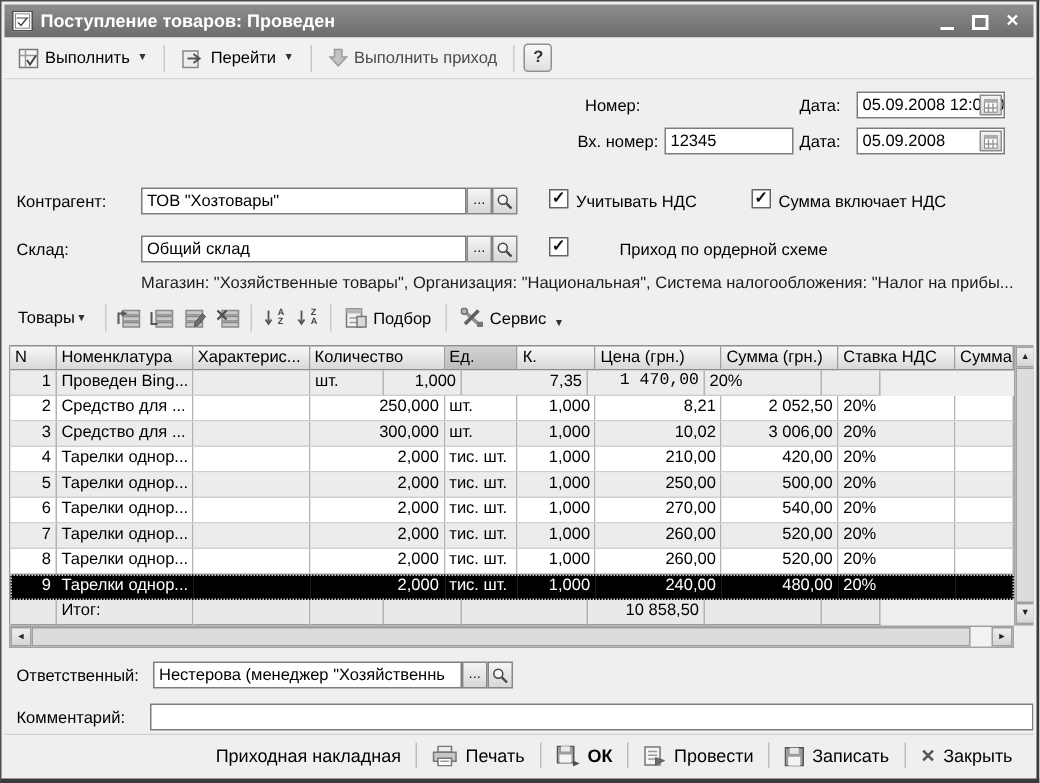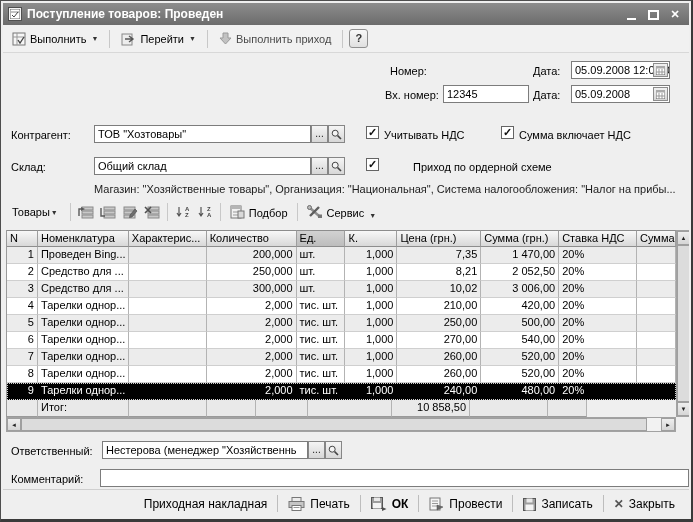--- a/index.html
+++ b/index.html
@@ -285,25 +285,24 @@
           <div class="tcell" style="width: 52px;">К.</div>
           <div class="tcell" style="width: 84px;">Цена (грн.)</div>
           <div class="tcell" style="width: 78px;">Сумма (грн.)</div>
           <div class="tcell" style="width: 78px;">Ставка НДС</div>
           <div class="tcell" style="width: 39px;">Сумма</div>
         </div>
         <div class="trow alt">
           <div class="tcell num" style="width: 31px;">1</div>
           <div class="tcell" style="width: 91px;">Проведен Bing...</div>
           <div class="tcell" style="width: 78px;"></div>
-          <div class="tcell num" style="width: 90px;">200,000</div>
           <div class="tcell" style="width: 49px;">шт.</div>
           <div class="tcell num" style="width: 52px;">1,000</div>
           <div class="tcell num" style="width: 84px;">7,35</div>
-          <div class="tcell num" style="width: 78px;">1 470,00</div>
+          <div class="tcell num" style="width: 78px; font-family: Liberation Mono, monospace;">1 470,00</div>
           <div class="tcell" style="width: 78px;">20%</div>
           <div class="tcell" style="width: 39px;"></div>
         </div>
         <div class="trow">
           <div class="tcell num" style="width: 31px;">2</div>
           <div class="tcell" style="width: 91px;">Средство для ...</div>
           <div class="tcell" style="width: 78px;"></div>
           <div class="tcell num" style="width: 90px;">250,000</div>
           <div class="tcell" style="width: 49px;">шт.</div>
           <div class="tcell num" style="width: 52px;">1,000</div>

